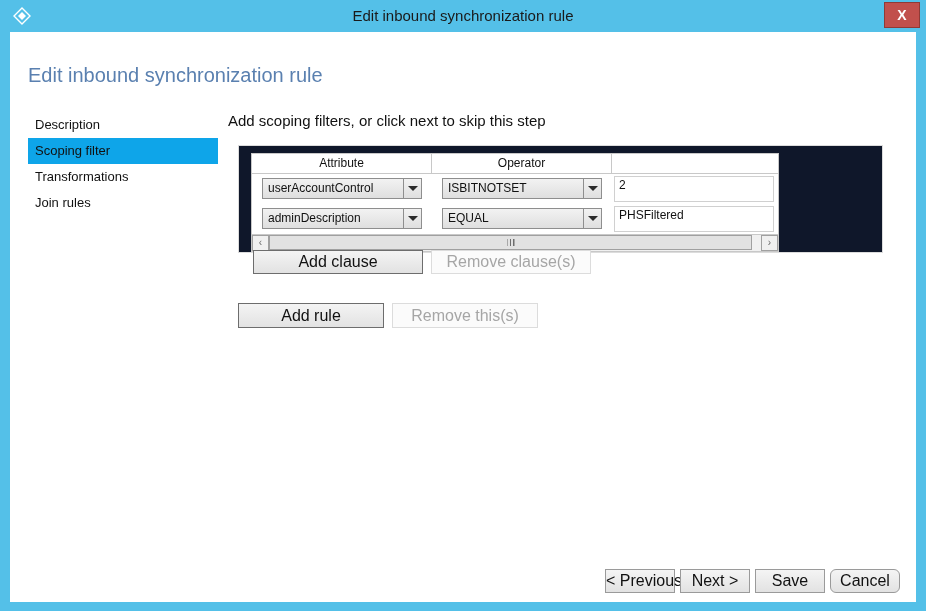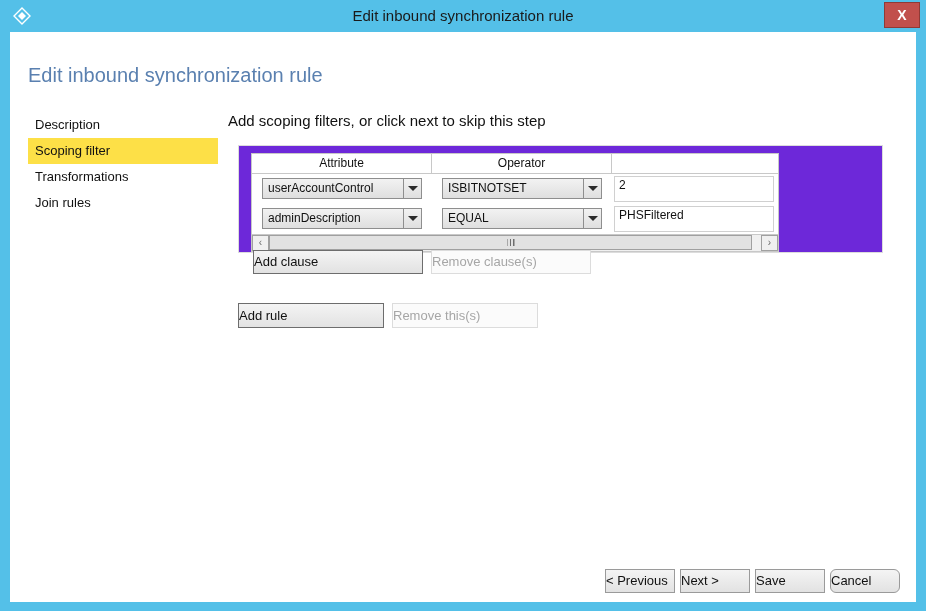--- a/index.html
+++ b/index.html
@@ -92,40 +92,40 @@
     height: 26px;
     line-height: 26px;
     padding-left: 7px;
     font-size: 13px;
     color: #111111;
     box-sizing: border-box;
     cursor: default;
     white-space: nowrap;
   }
   .side-item.selected {
-    background: #fde047;
+    background: #0ea5e9;
   }
 
   
   .main-heading {
     position: absolute;
     left: 218px;
     top: 80px;
     font-size: 15px;
     color: #111111;
     white-space: nowrap;
   }
 
   .group-panel {
     position: absolute;
     left: 228px;
     top: 113px;
     width: 645px;
     height: 108px;
-    background: #6d28d9;
+    background: #0f172a;
     border: 1px solid #dcdcdc;
     box-sizing: border-box;
   }
 
   .clause-table {
     position: absolute;
     left: 12px;
     top: 7px;
     width: 528px;
     border: 1px solid #c8c8c8;
@@ -267,23 +267,23 @@
         #6e6e6e 0px, #6e6e6e 1px,
         transparent 1px, transparent 3px,
         #6e6e6e 3px, #6e6e6e 4px,
         transparent 4px, transparent 6px,
         #6e6e6e 6px, #6e6e6e 7px);
   }
 
   
   .btn {
     display: inline-block;
-    font-size: 13px;
+    font-size: 16px;
     font-family: "Liberation Sans", sans-serif;
-    text-align: left;
+    text-align: center;
     box-sizing: border-box;
     cursor: pointer;
     background: linear-gradient(#f4f4f4, #e2e2e2);
     border: 1px solid #9a9a9a;
     color: #111111;
     white-space: nowrap;
   }
   .btn.strong {
     border: 1px solid #6d6d6d;
   }

